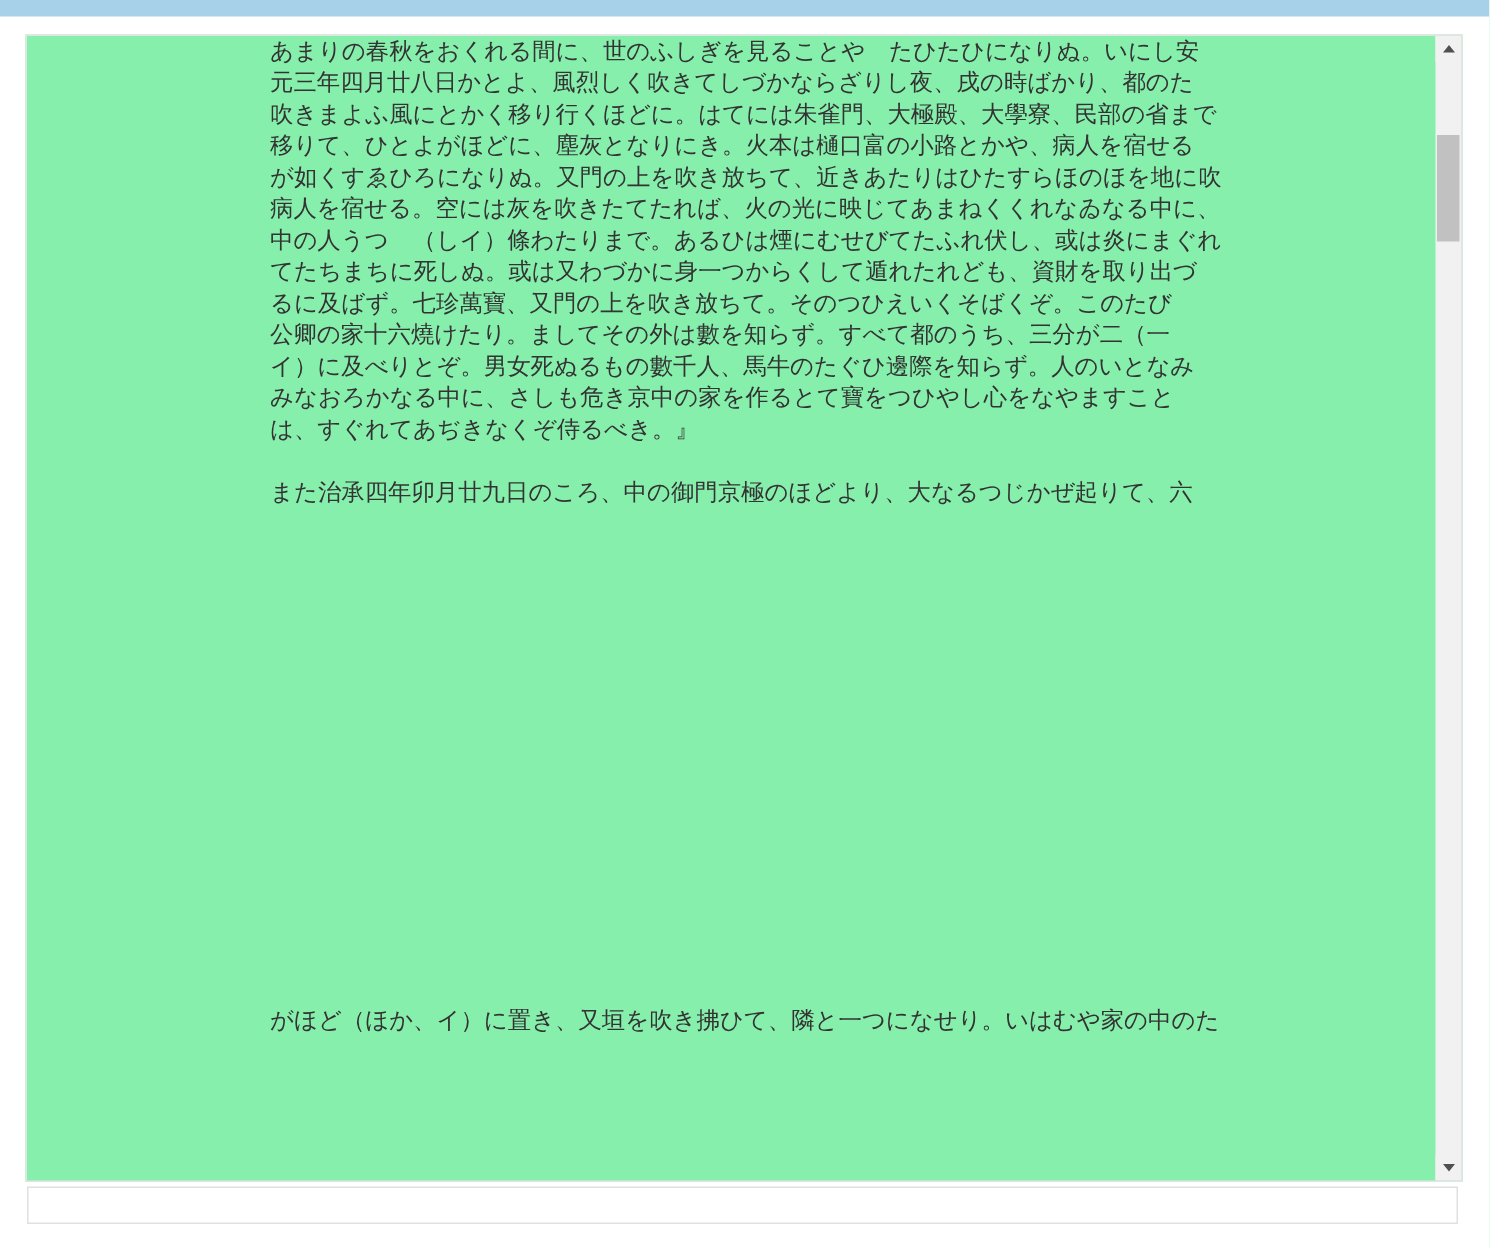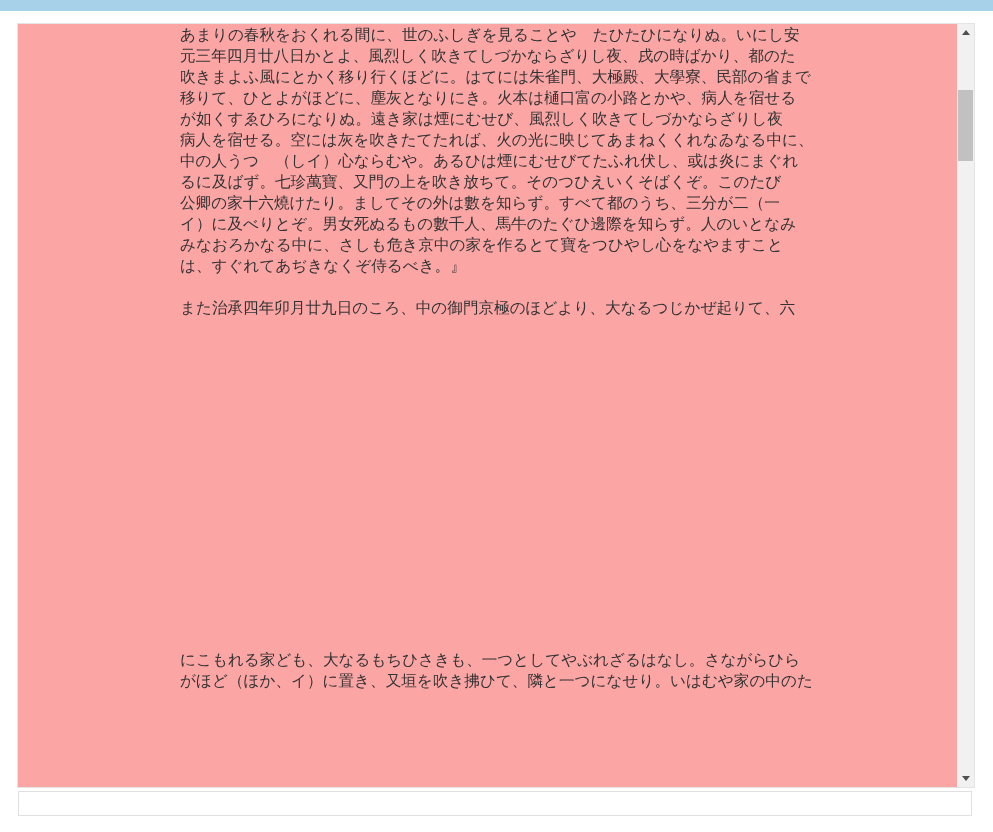--- a/index.html
+++ b/index.html
@@ -20,21 +20,21 @@
     left: 0; top: 0;
     width: 993px; height: 11px;
     background: #a7d1e8;
   }
   .doc-box {
     position: absolute;
     left: 17px; top: 23px;
     width: 958px; height: 765px;
     box-sizing: border-box;
     border: 1px solid #e4e4e4;
-    background: #fca5a5;
+    background: #86efac;
     overflow: hidden;
   }
   .text-col {
     position: absolute;
     left: 162px; top: 0;
     width: 642px;
     color: #333333;
     font-size: 15.6px;
     line-height: 21px;
   }
@@ -99,35 +99,35 @@
   <div class="banner"></div>
 
   <div class="doc-box">
 
     <div class="text-col">
       <div class="para">
           <div class="tline">あまりの春秋をおくれる間に、世のふしぎを見ることやゝたひたひになりぬ。いにし安</div>
           <div class="tline">元三年四月廿八日かとよ、風烈しく吹きてしづかならざりし夜、戌の時ばかり、都のた</div>
           <div class="tline">吹きまよふ風にとかく移り行くほどに。はてには朱雀門、大極殿、大學寮、民部の省まで</div>
           <div class="tline">移りて、ひとよがほどに、塵灰となりにき。火本は樋口富の小路とかや、病人を宿せる</div>
-          <div class="tline">が如くすゑひろになりぬ。遠き家は煙にむせび、風烈しく吹きてしづかならざりし夜</div>
+          <div class="tline">が如くすゑひろになりぬ。又門の上を吹き放ちて、近きあたりはひたすらほのほを地に吹</div>
           <div class="tline">病人を宿せる。空には灰を吹きたてたれば、火の光に映じてあまねくくれなゐなる中に、</div>
-          <div class="tline">中の人うつゝ（しイ）心ならむや。あるひは煙にむせびてたふれ伏し、或は炎にまぐれ</div>
+          <div class="tline">中の人うつゝ（しイ）條わたりまで。あるひは煙にむせびてたふれ伏し、或は炎にまぐれ</div>
+          <div class="tline">てたちまちに死しぬ。或は又わづかに身一つからくして遁れたれども、資財を取り出づ</div>
           <div class="tline">るに及ばず。七珍萬寶、又門の上を吹き放ちて。そのつひえいくそばくぞ。このたび</div>
           <div class="tline">公卿の家十六燒けたり。ましてその外は數を知らず。すべて都のうち、三分が二（一</div>
           <div class="tline">イ）に及べりとぞ。男女死ぬるもの數千人、馬牛のたぐひ邊際を知らず。人のいとなみ</div>
           <div class="tline">みなおろかなる中に、さしも危き京中の家を作るとて寶をつひやし心をなやますこと</div>
           <div class="tline">は、すぐれてあぢきなくぞ侍るべき。』</div>
         </div>
       <div class="para">
           <div class="tline">また治承四年卯月廿九日のころ、中の御門京極のほどより、大なるつじかぜ起りて、六</div>
         </div>
       <div class="big-gap"></div>
       <div class="para">
-          <div class="tline">にこもれる家ども、大なるもちひさきも、一つとしてやぶれざるはなし。さながらひら</div>
           <div class="tline">がほど（ほか、イ）に置き、又垣を吹き拂ひて、隣と一つになせり。いはむや家の中のた</div>
         </div>
     </div>
 
     <div class="scrollbar">
       <div class="scroll-btn up">
         <div class="arrow-up"></div>
       </div>
       <div class="scroll-thumb"></div>
       <div class="scroll-btn down">

